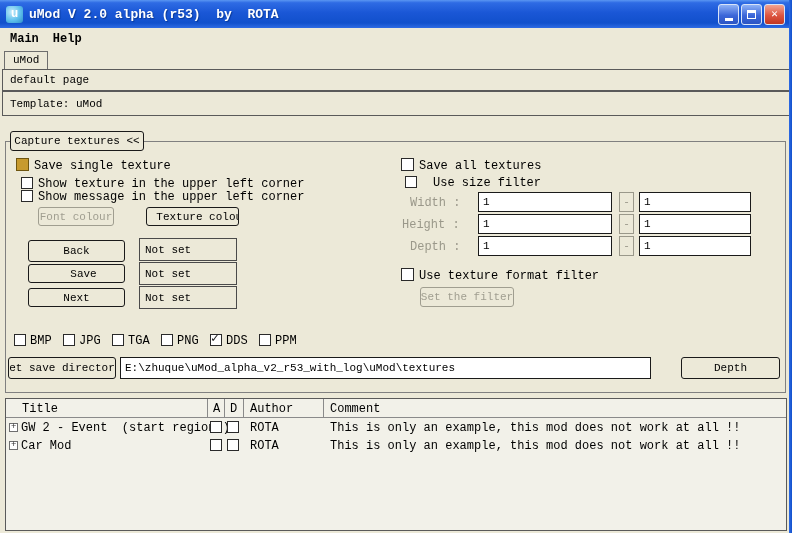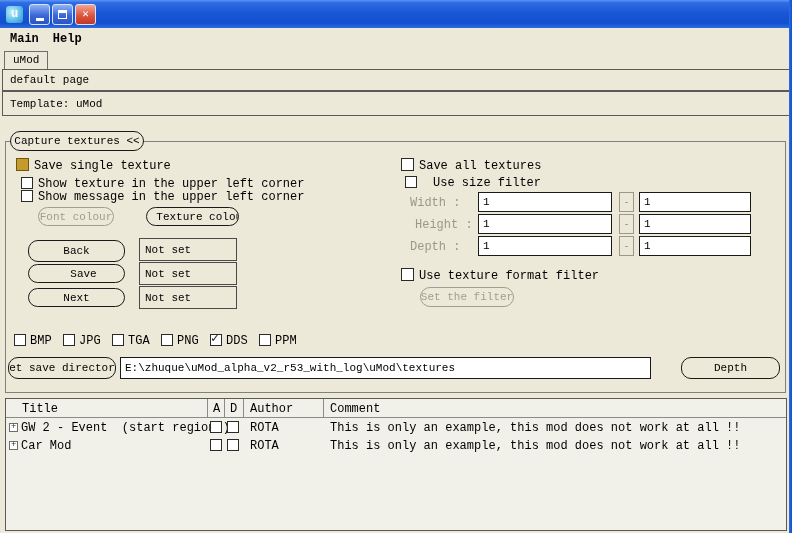--- a/index.html
+++ b/index.html
@@ -13,21 +13,21 @@
   .winbtn.min,.winbtn.max{background:linear-gradient(180deg,#8FB2F6 0%,#3C67D9 55%,#2B55C4 100%);}
   .winbtn.close{background:linear-gradient(180deg,#F2A492 0%,#DD5540 55%,#C23722 100%);}
   .glyph-min{width:8px;height:3px;background:#fff;align-self:flex-end;margin-bottom:3px;}
   .glyph-max{width:9px;height:9px;border:1px solid #fff;border-top-width:3px;}
   .glyph-close::before{content:"\2715";color:#fff;font-weight:bold;font-size:11px;line-height:1;}
   .menubar{position:absolute;left:0;top:28px;width:792px;height:22px;display:flex;align-items:center;padding-left:4px;gap:2px;}
   .menu-item{padding:2px 6px;font-size:12px;cursor:default;font-weight:bold;}
   .tab{position:absolute;left:4px;top:51px;height:18px;border:1px solid #6E6E6E;border-bottom:none;background:#ECE9D8;padding:2px 8px;font-size:11px;z-index:2;}
   .panelbox{position:absolute;border:1px solid #5A5A5A;display:flex;align-items:center;padding-left:7px;background:#ECE9D8;white-space:pre;}
   .groupbox{position:absolute;border:1px solid #808080;}
-  .btn{position:absolute;border:1px solid #1A1A1A;border-radius:10px;background:#ECE9D8;display:flex;align-items:center;justify-content:center;font-size:11px;white-space:pre;overflow:hidden;cursor:default;}
+  .btn{position:absolute;border:1px solid #1A1A1A;border-radius:3px;background:#ECE9D8;display:flex;align-items:center;justify-content:center;font-size:11px;white-space:pre;overflow:hidden;cursor:default;}
   .btn.disabled{color:#A09E90;border-color:#A09E90;}
   .cb{position:absolute;width:12px;height:12px;border:1px solid #2A2A2A;background:#fff;}
   .cb.checked::before{content:"\2713";position:absolute;left:0;top:-3px;font-size:13px;font-weight:bold;color:#1A1A1A;line-height:1;}
   .cb.tristate{background:#C79A2E;border-color:#6E5510;}
   .lbl{position:absolute;font-size:12px;white-space:pre;}
   .lbl.gray{color:#9A988A;}
   .field{position:absolute;border:1px solid #1A1A1A;background:#fff;font-family:inherit;font-size:11px;padding:0 4px;white-space:pre;overflow:hidden;}
   input.field{display:block;line-height:18px;outline:none;}
   .sepbox{position:absolute;border:1px solid #9A988A;color:#9A988A;display:flex;align-items:center;justify-content:center;font-size:11px;background:#ECE9D8;}
   .slot{position:absolute;border:1px solid #4A4A4A;display:flex;align-items:center;padding-left:5px;font-size:11px;background:#ECE9D8;white-space:pre;}
@@ -38,20 +38,21 @@
   .expander::before{content:"+";position:absolute;left:1px;top:-1px;font-size:9px;line-height:9px;color:#333;}
   .edge-right{position:absolute;right:0;top:0;width:3px;height:533px;background:linear-gradient(90deg,#2E6BE4,#1150CC);z-index:6;}
 </style>
 </head>
 <body>
 
 <div class="edge-right"></div>
 
 <div class="titlebar">
   <div class="app-icon">u</div>
+  <div class="title-text">uMod V 2.0 alpha (r53)  by  ROTA</div>
   <div class="winbtns">
     <div class="winbtn min">
         <span class="glyph-min"></span>
       </div>
     <div class="winbtn max">
         <span class="glyph-max"></span>
       </div>
     <div class="winbtn close">
         <span class="glyph-close"></span>
       </div>
@@ -98,21 +99,21 @@
 <span class="lbl" style="left:419px;top:159px;">Save all textures</span>
 
 <span class="cb" style="left:405px;top:176px;"></span>
 <span class="lbl" style="left:422px;top:176px;padding-left:11px;">Use size filter</span>
 
 <span class="lbl gray" style="left:410px;top:196px;">Width :</span>
 <input class="field" style="left: 478px; top: 192px; width: 134px; height: 20px;" value="1">
 <div class="sepbox" style="left:619px;top:192px;width:15px;height:20px;">-</div>
 <input class="field" style="left: 639px; top: 192px; width: 112px; height: 20px;" value="1">
 
-<span class="lbl gray" style="left:402px;top:218px;margin-left:13px;">Height :</span>
+<span class="lbl gray" style="left:402px;top:218px;">Height :</span>
 <input class="field" style="left: 478px; top: 214px; width: 134px; height: 20px;" value="1">
 <div class="sepbox" style="left:619px;top:214px;width:15px;height:20px;">-</div>
 <input class="field" style="left: 639px; top: 214px; width: 112px; height: 20px;" value="1">
 
 <span class="lbl gray" style="left:410px;top:240px;">Depth :</span>
 <input class="field" style="left: 478px; top: 236px; width: 134px; height: 20px;" value="1">
 <div class="sepbox" style="left:619px;top:236px;width:15px;height:20px;">-</div>
 <input class="field" style="left: 639px; top: 236px; width: 112px; height: 20px;" value="1">
 
 <span class="cb" style="left:401px;top:268px;width:13px;height:13px;"></span>

